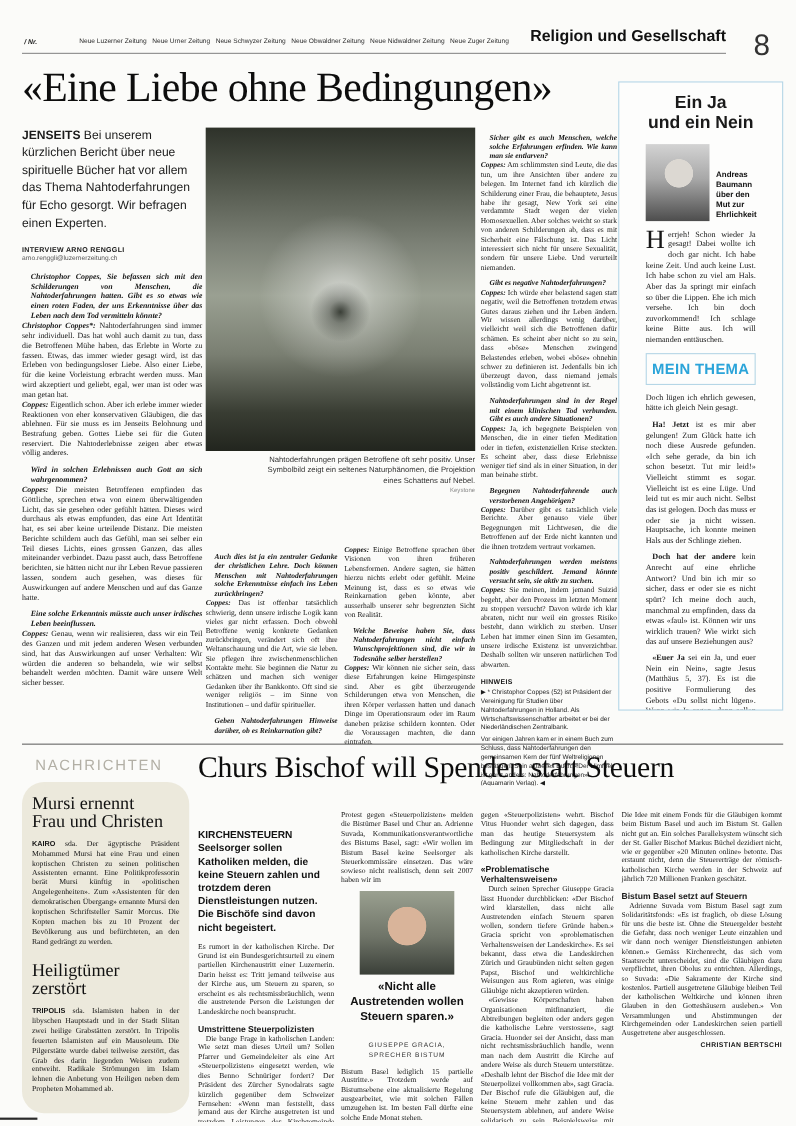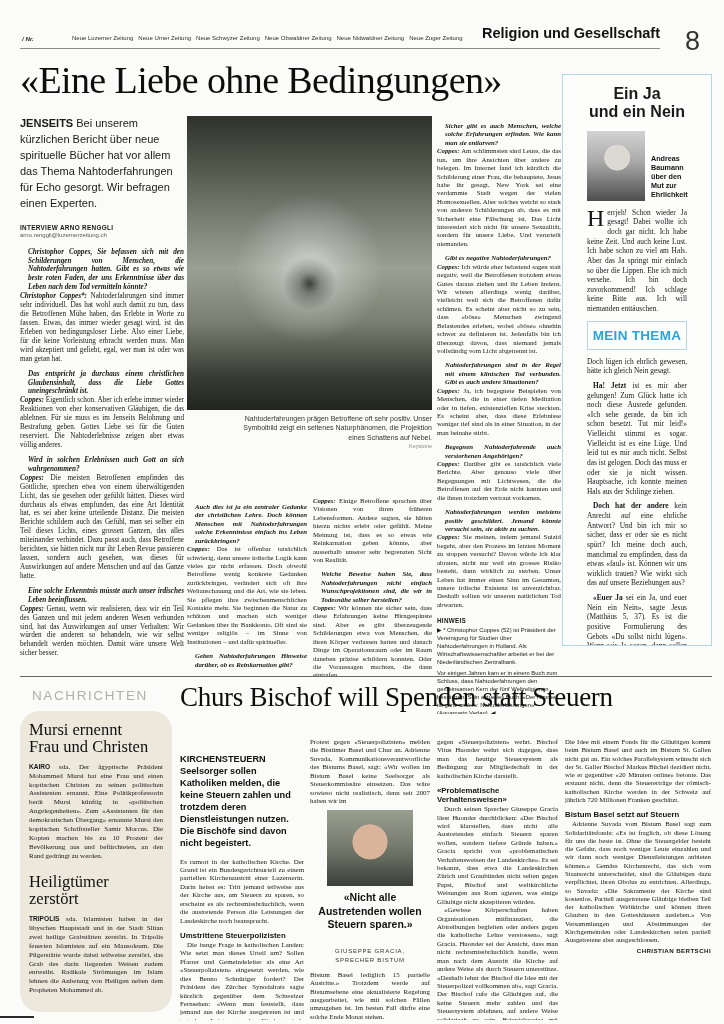--- a/index.html
+++ b/index.html
@@ -106,23 +106,22 @@
   <span class="section">Religion und Gesellschaft</span>
   <span class="pagenum">8</span>
   <div class="mast-rule"></div>
 
   <h1 class="iv-head">«Eine Liebe ohne Bedingungen»</h1>
 
   <div class="icol icol1">
     <p class="lead"><b>JENSEITS</b><span> Bei unserem kürzlichen Bericht über neue spirituelle Bücher hat vor allem das Thema Nahtoderfahrungen für Echo gesorgt. Wir befragen einen Experten.</span></p>
     <p class="byline"><span>INTERVIEW ARNO RENGGLI</span><span class="email">arno.renggli@luzernerzeitung.ch</span></p>
     <div>
-        <p class="blk blk-q">Christophor Coppes, Sie befassen sich mit den Schilderungen von Menschen, die Nahtoderfahrungen hatten. Gibt es so etwas wie beste roten Faden, der uns Erkenntnisse über das Leben nach dem Tod vermitteln könnte?</p>
+        <p class="blk blk-q">Christophor Coppes, Sie befassen sich mit den Schilderungen von Menschen, die Nahtoderfahrungen hatten. Gibt es so etwas wie einen roten Faden, der uns Erkenntnisse über das Leben nach dem Tod vermitteln könnte?</p>
         <p class="blk blk-a"><b>Christophor Coppes*:</b> Nahtoderfahrungen sind immer sehr individuell. Das hat wohl auch damit zu tun, dass die Betroffenen Mühe haben, das Erlebte in Worte zu fassen. Etwas, das immer wieder gesagt wird, ist das Erleben von bedingungsloser Liebe. Also einer Liebe, für die keine Vorleistung erbracht werden muss. Man wird akzeptiert und geliebt, egal, wer man ist oder was man getan hat.</p>
-        <p class="blk blk-q">Das entspricht ja durchaus einem christlichen Glaubensinhalt, dass die Liebe Gottes uneingeschränkt ist.</p>
         <p class="blk blk-a"><b>Coppes:</b> Eigentlich schon. Aber ich erlebe immer wieder Reaktionen von eher konservativen Gläubigen, die das ablehnen. Für sie muss es im Jenseits Belohnung und Bestrafung geben. Gottes Liebe sei für die Guten reserviert. Die Nahtoderlebnisse zeigen aber etwas völlig anderes.</p>
         <p class="blk blk-q">Wird in solchen Erlebnissen auch Gott an sich wahrgenommen?</p>
         <p class="blk blk-a"><b>Coppes:</b> Die meisten Betroffenen empfinden das Göttliche, sprechen etwa von einem überwältigenden Licht, das sie gesehen oder gefühlt hätten. Dieses wird durchaus als etwas empfunden, das eine Art Identität hat, es sei aber keine urteilende Distanz. Die meisten Berichte schildern auch das Gefühl, man sei selber ein Teil dieses Lichts, eines grossen Ganzen, das alles miteinander verbindet. Dazu passt auch, dass Betroffene berichten, sie hätten nicht nur ihr Leben Revue passieren lassen, sondern auch gesehen, was dieses für Auswirkungen auf andere Menschen und auf das Ganze hatte.</p>
         <p class="blk blk-q">Eine solche Erkenntnis müsste auch unser irdisches Leben beeinflussen.</p>
         <p class="blk blk-a"><b>Coppes:</b> Genau, wenn wir realisieren, dass wir ein Teil des Ganzen und mit jedem anderen Wesen verbunden sind, hat das Auswirkungen auf unser Verhalten: Wir würden die anderen so behandeln, wie wir selbst behandelt werden möchten. Damit wäre unsere Welt sicher besser.</p>
       </div>
   </div>
 
   <div class="spectre-photo"></div>
   <div class="photo-caption">

